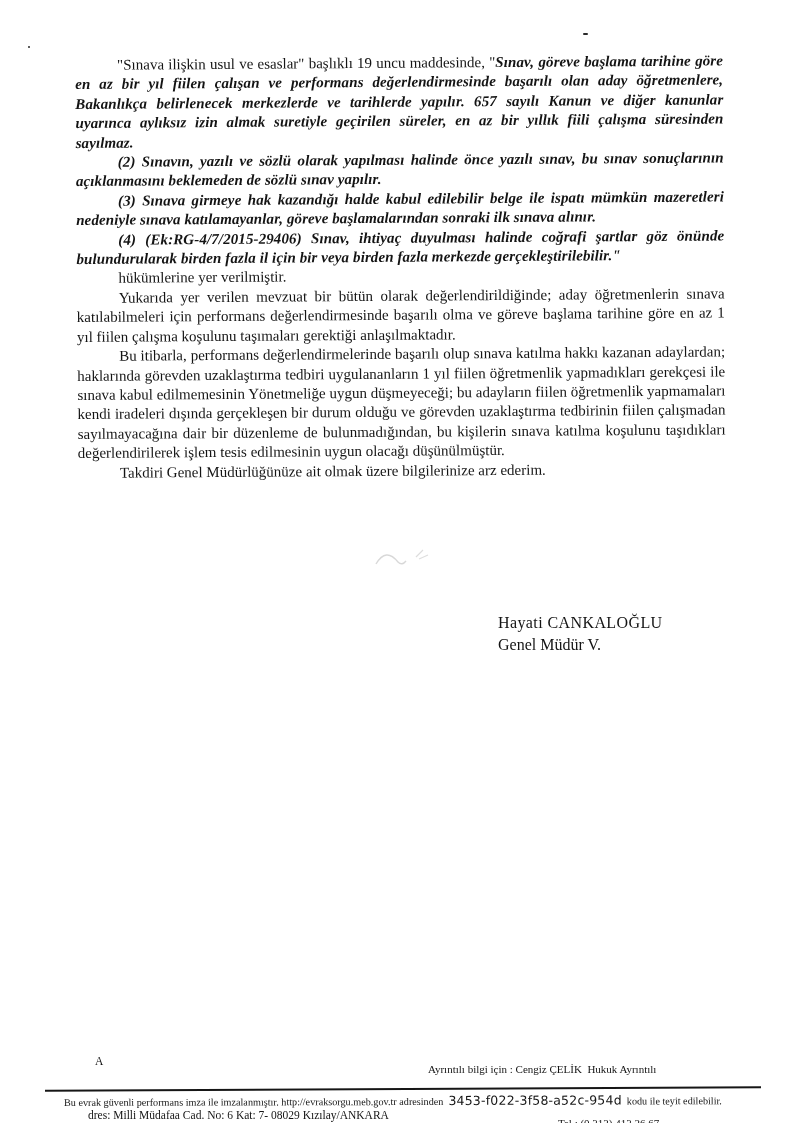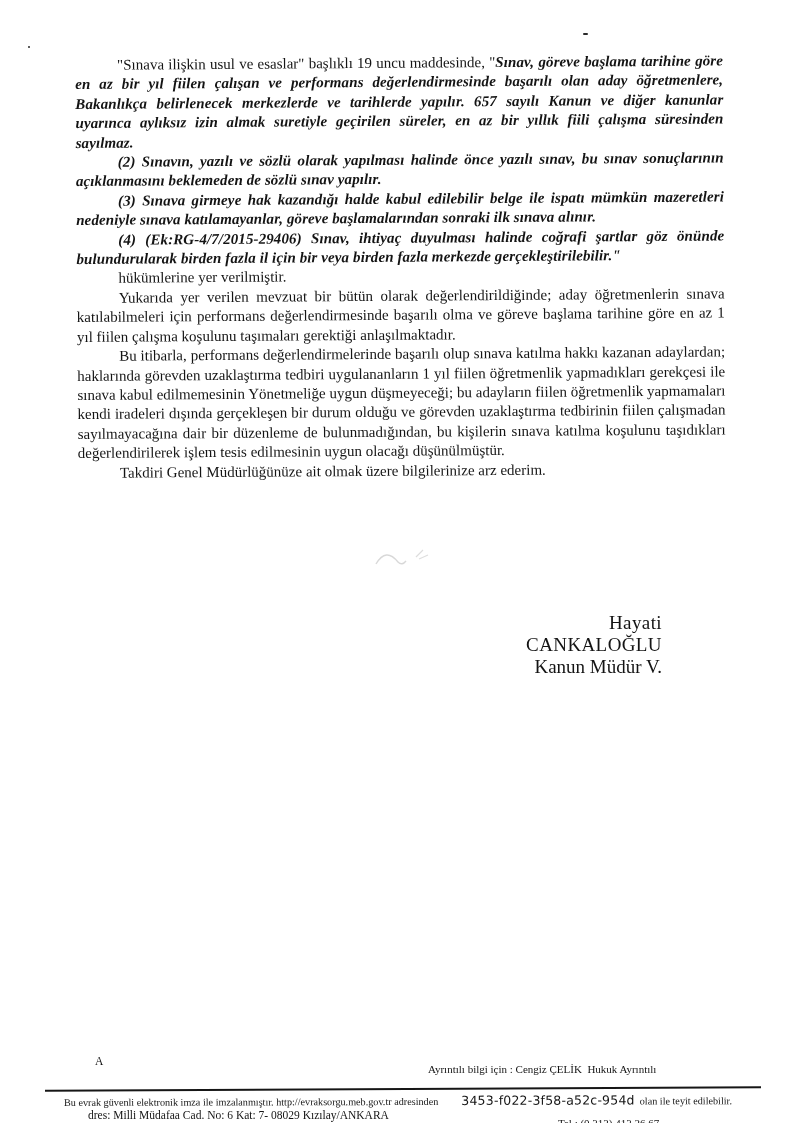--- a/index.html
+++ b/index.html
@@ -23,25 +23,25 @@
     line-height: 19.4px;
     text-align: justify;
     transform: rotate(-0.4deg);
     transform-origin: left top;
   }
   .body-text p { margin: 0; text-indent: 42px; }
   .bi { font-style: italic; font-weight: bold; letter-spacing: 0.1px; }
   
   .signature {
     position: absolute;
-    left: 474px;
+    left: 498px;
     top: 612px;
     width: 188px;
-    text-align: right;
-    font-size: 19px;
+    text-align: left;
+    font-size: 16px;
     line-height: 22px;
   }
   .signature .sig-name { letter-spacing: 0.4px; }
   
   .sig-mark { position: absolute; left: 372px; top: 543px; opacity: 0.38; }
   
   .dot { position: absolute; background: #2a2a2a; border-radius: 1px; }
   .dot1 { left: 28px; top: 46px; width: 2px; height: 2px; }
   .dot2 { left: 583px; top: 33px; width: 5px; height: 2px; }
   
@@ -81,21 +81,20 @@
     white-space: nowrap;
     transform: rotate(-0.15deg);
     display: flex;
     align-items: baseline;
     gap: 5px;
   }
   .verify .code {
     font-family: "DejaVu Sans", sans-serif;
     font-size: 12.5px;
     letter-spacing: 0.2px;
-    margin-left: 18px;
   }
 </style>
 </head>
 <body>
 
 <div class="page">
 
   <span class="dot dot1"></span>
   <span class="dot dot2"></span>
 
@@ -110,37 +109,37 @@
     <p>Takdiri Genel Müdürlüğünüze ait olmak üzere bilgilerinize arz ederim.</p>
   </div>
 
   <svg class="sig-mark" width="70" height="26" viewBox="0 0 70 26">
     <path d="M4 21 Q14 4 26 19 Q30 23 34 18" fill="none" stroke="#9a9a9a" stroke-width="1.4"></path>
     <path d="M44 14 l7 -7 M47 16 l9 -4" fill="none" stroke="#a8a8a8" stroke-width="1.2"></path>
   </svg>
 
   <div class="signature">
     <div class="sig-name">Hayati CANKALOĞLU</div>
-    <div class="sig-title">Kanun Müdür V.</div>
+    <div class="sig-title">Genel Müdür V.</div>
   </div>
 
   <div class="footer-left">
     <div class="fl-first">A</div>
     <div>dres: Milli Müdafaa Cad. No: 6 Kat: 7- 08029 Kızılay/ANKARA</div>
     
     
   </div>
 
   <div class="footer-right">
     <div>Ayrıntılı bilgi için : Cengiz ÇELİK  Hukuk Ayrıntılı</div>
     <div class="fr-contact">Tel : (0 312) 413 26 67</div>
     
   </div>
 
   <div class="divider"></div>
 
   <div class="verify">
-    <span>Bu evrak güvenli elektronik imza ile imzalanmıştır. http://evraksorgu.meb.gov.tr adresinden</span>
+    <span>Bu evrak güvenli performans imza ile imzalanmıştır. http://evraksorgu.meb.gov.tr adresinden</span>
     <span class="code">3453-f022-3f58-a52c-954d</span>
-    <span>olan ile teyit edilebilir.</span>
+    <span>kodu ile teyit edilebilir.</span>
   </div>
 
 </div>
 
 </body></html>

